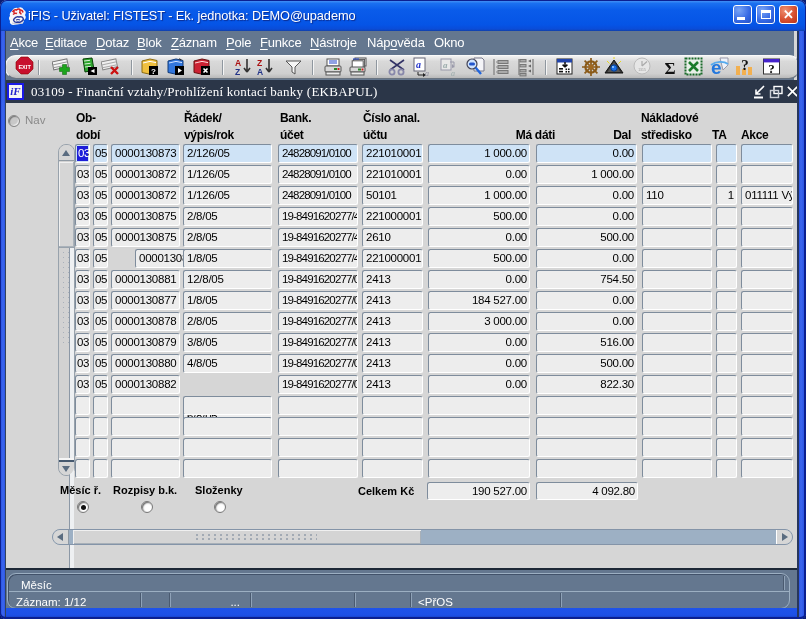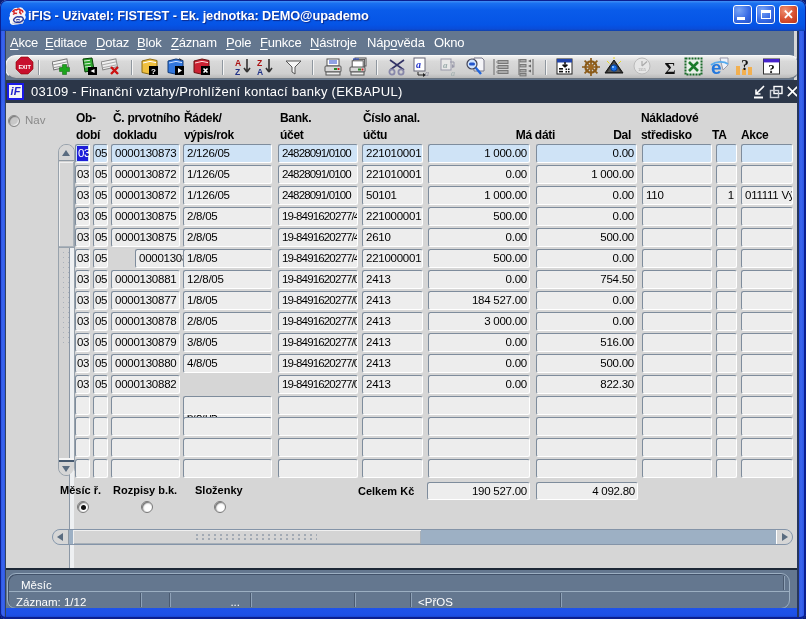--- a/index.html
+++ b/index.html
@@ -11,21 +11,21 @@
   box-shadow: inset 0 0 0 1px #0b2091, inset 0 -2px 0 #0b2091;
 }
 #lb { position:absolute; left:0; top:31px; width:6px; height:586px; z-index:49;
   background:linear-gradient(90deg,#0b2091 0,#0b2091 1px,#2b55e4 1px,#3c66ee 3px,#2b55e4 5px,#33435c 5px,#33435c 6px); }
 #rb { position:absolute; left:797px; top:31px; width:9px; height:586px; z-index:49;
   background:linear-gradient(90deg,#27365c 0,#27365c 2px,#2b55e4 2px,#3c66ee 4px,#2b55e4 7px,#0b2091 7px,#0b2091 9px); }
 
 #title { position:absolute; left:0; top:0; width:806px; height:31px;
   background: linear-gradient(180deg,#0b49d8 0%,#3d8df5 4%,#1a70f0 11%,#0a5cea 32%,#0554e6 80%,#0a4cd8 94%,#1240a8 100%);
   border-radius:7px 7px 0 0; }
-#title .txt { position:absolute; left:28px; top:8px; color:#fff; font-size:12.8px; font-weight:bold;
+#title .txt { position:absolute; left:28px; top:8px; color:#fff; font-size:12.8px; font-weight:normal;
   text-shadow:1px 1px 1px #0c2a8c; letter-spacing:-0.1px; }
 
 .wb { position:absolute; top:5px; width:19px; height:19px; border-radius:3px;
   border:1px solid #fff; }
 #wb-min { left:733px; background:radial-gradient(circle at 30% 25%,#7aa5f5,#3568e4 60%,#2450c4); }
 #wb-max { left:756px; background:radial-gradient(circle at 30% 25%,#7aa5f5,#3568e4 60%,#2450c4); }
 #wb-close { left:779px; background:radial-gradient(circle at 30% 25%,#ee9072,#d85030 55%,#b83318); }
 #wb-min:after { content:""; position:absolute; left:3px; top:11px; width:8px; height:3px; background:#fff; }
 #wb-max:after { content:""; position:absolute; left:3.5px; top:3.5px; width:10px; height:9px;
   border:1.6px solid #fff; border-top-width:3px; box-sizing:border-box; }
@@ -39,21 +39,21 @@
 .mi u { text-decoration:underline; text-underline-offset:1.5px; }
 
 #tbarbg { position:absolute; left:3px; top:55px; width:791px; height:25px; background:#64778f; }
 #tbar { position:absolute; left:5px; top:55px; width:795px; height:24px;
   background:linear-gradient(180deg,#f2f2f2,#d9d9d9 25%,#cfcfcf 80%,#b9b9b9);
   border-radius:11px; border:1px solid #fafafa; border-right-color:#8a949e; border-bottom-color:#6a7480; }
 .tbi { position:absolute; z-index:5; }
 .tsep { position:absolute; top:60px; width:2px; height:15px; z-index:5;
   border-left:1px solid #8f979f; border-right:1px solid #f5f5f5; }
 
-#ititle { position:absolute; left:5px; top:80px; width:792px; height:23px; background:#2b3648; }
+#ititle { position:absolute; left:5px; top:80px; width:792px; height:23px; background:#2b3648;font-family:Liberation Serif, serif; }
 #ititle .txt { position:absolute; left:26px; top:4px; color:#fff; font-size:13px; letter-spacing:0.25px; }
 #ifico { position:absolute; left:2px; top:3px; width:17px; height:17px; background:#f4f4f4;
   border:2px solid #1a1ae8; color:#2222cc; font-style:italic; font-weight:bold; font-size:11px;
   text-align:center; line-height:13px; }
 .ictl { position:absolute; top:5px; }
 
 #content { position:absolute; left:5px; top:103px; width:789px; height:465px; background:#d6d6d6; }
 .hdr { position:absolute; font-size:12px; letter-spacing:-0.3px; font-weight:bold; color:#000; line-height:16.5px; white-space:nowrap; }
 .f { position:absolute; height:19px; background:#ededed; font-size:11.5px; letter-spacing:-0.25px; color:#000;
   border:1px solid #fff; border-top-color:#7e8c9c; border-left-color:#7e8c9c; border-radius:2.5px;
@@ -345,21 +345,20 @@
     <svg class="ictl" style="left:764px" width="15" height="14" viewBox="0 0 15 14">
       <rect x="5" y="1.5" width="8" height="7" fill="none" stroke="#fff" stroke-width="1.4"></rect>
       <rect x="1.5" y="5.5" width="8" height="7" fill="none" stroke="#c8ccd4" stroke-width="1.4"></rect>
     </svg>
     <svg class="ictl" style="left:781px" width="13" height="13" viewBox="0 0 14 14">
       <path d="M2 2 L12 12 M12 2 L2 12" stroke="#fff" stroke-width="1.8"></path>
     </svg>
   </div>
   <div id="content"></div>
 <div class="hdr" style="left:76px;top:110px">Ob-<br>dobí</div>
-<div class="hdr" style="left:113px;top:110px">Č. prvotního<br>dokladu</div>
 <div class="hdr" style="left:184px;top:110px">Řádek/<br>výpis/rok</div>
 <div class="hdr" style="left:280px;top:110px">Bank.<br>účet</div>
 <div class="hdr" style="left:363px;top:110px">Číslo anal.<br>účtu</div>
 <div class="hdr" style="right:251px;top:110px;text-align:right">&nbsp;<br>Má dáti</div>
 <div class="hdr" style="right:175px;top:110px;text-align:right">&nbsp;<br>Dal</div>
 <div class="hdr" style="left:641px;top:110px">Nákladové<br>středisko</div>
 <div class="hdr" style="left:712px;top:110px">&nbsp;<br>TA</div>
 <div class="hdr" style="left:741px;top:110px">&nbsp;<br>Akce</div>
   <div id="nav">
       <div class="circ"></div>

